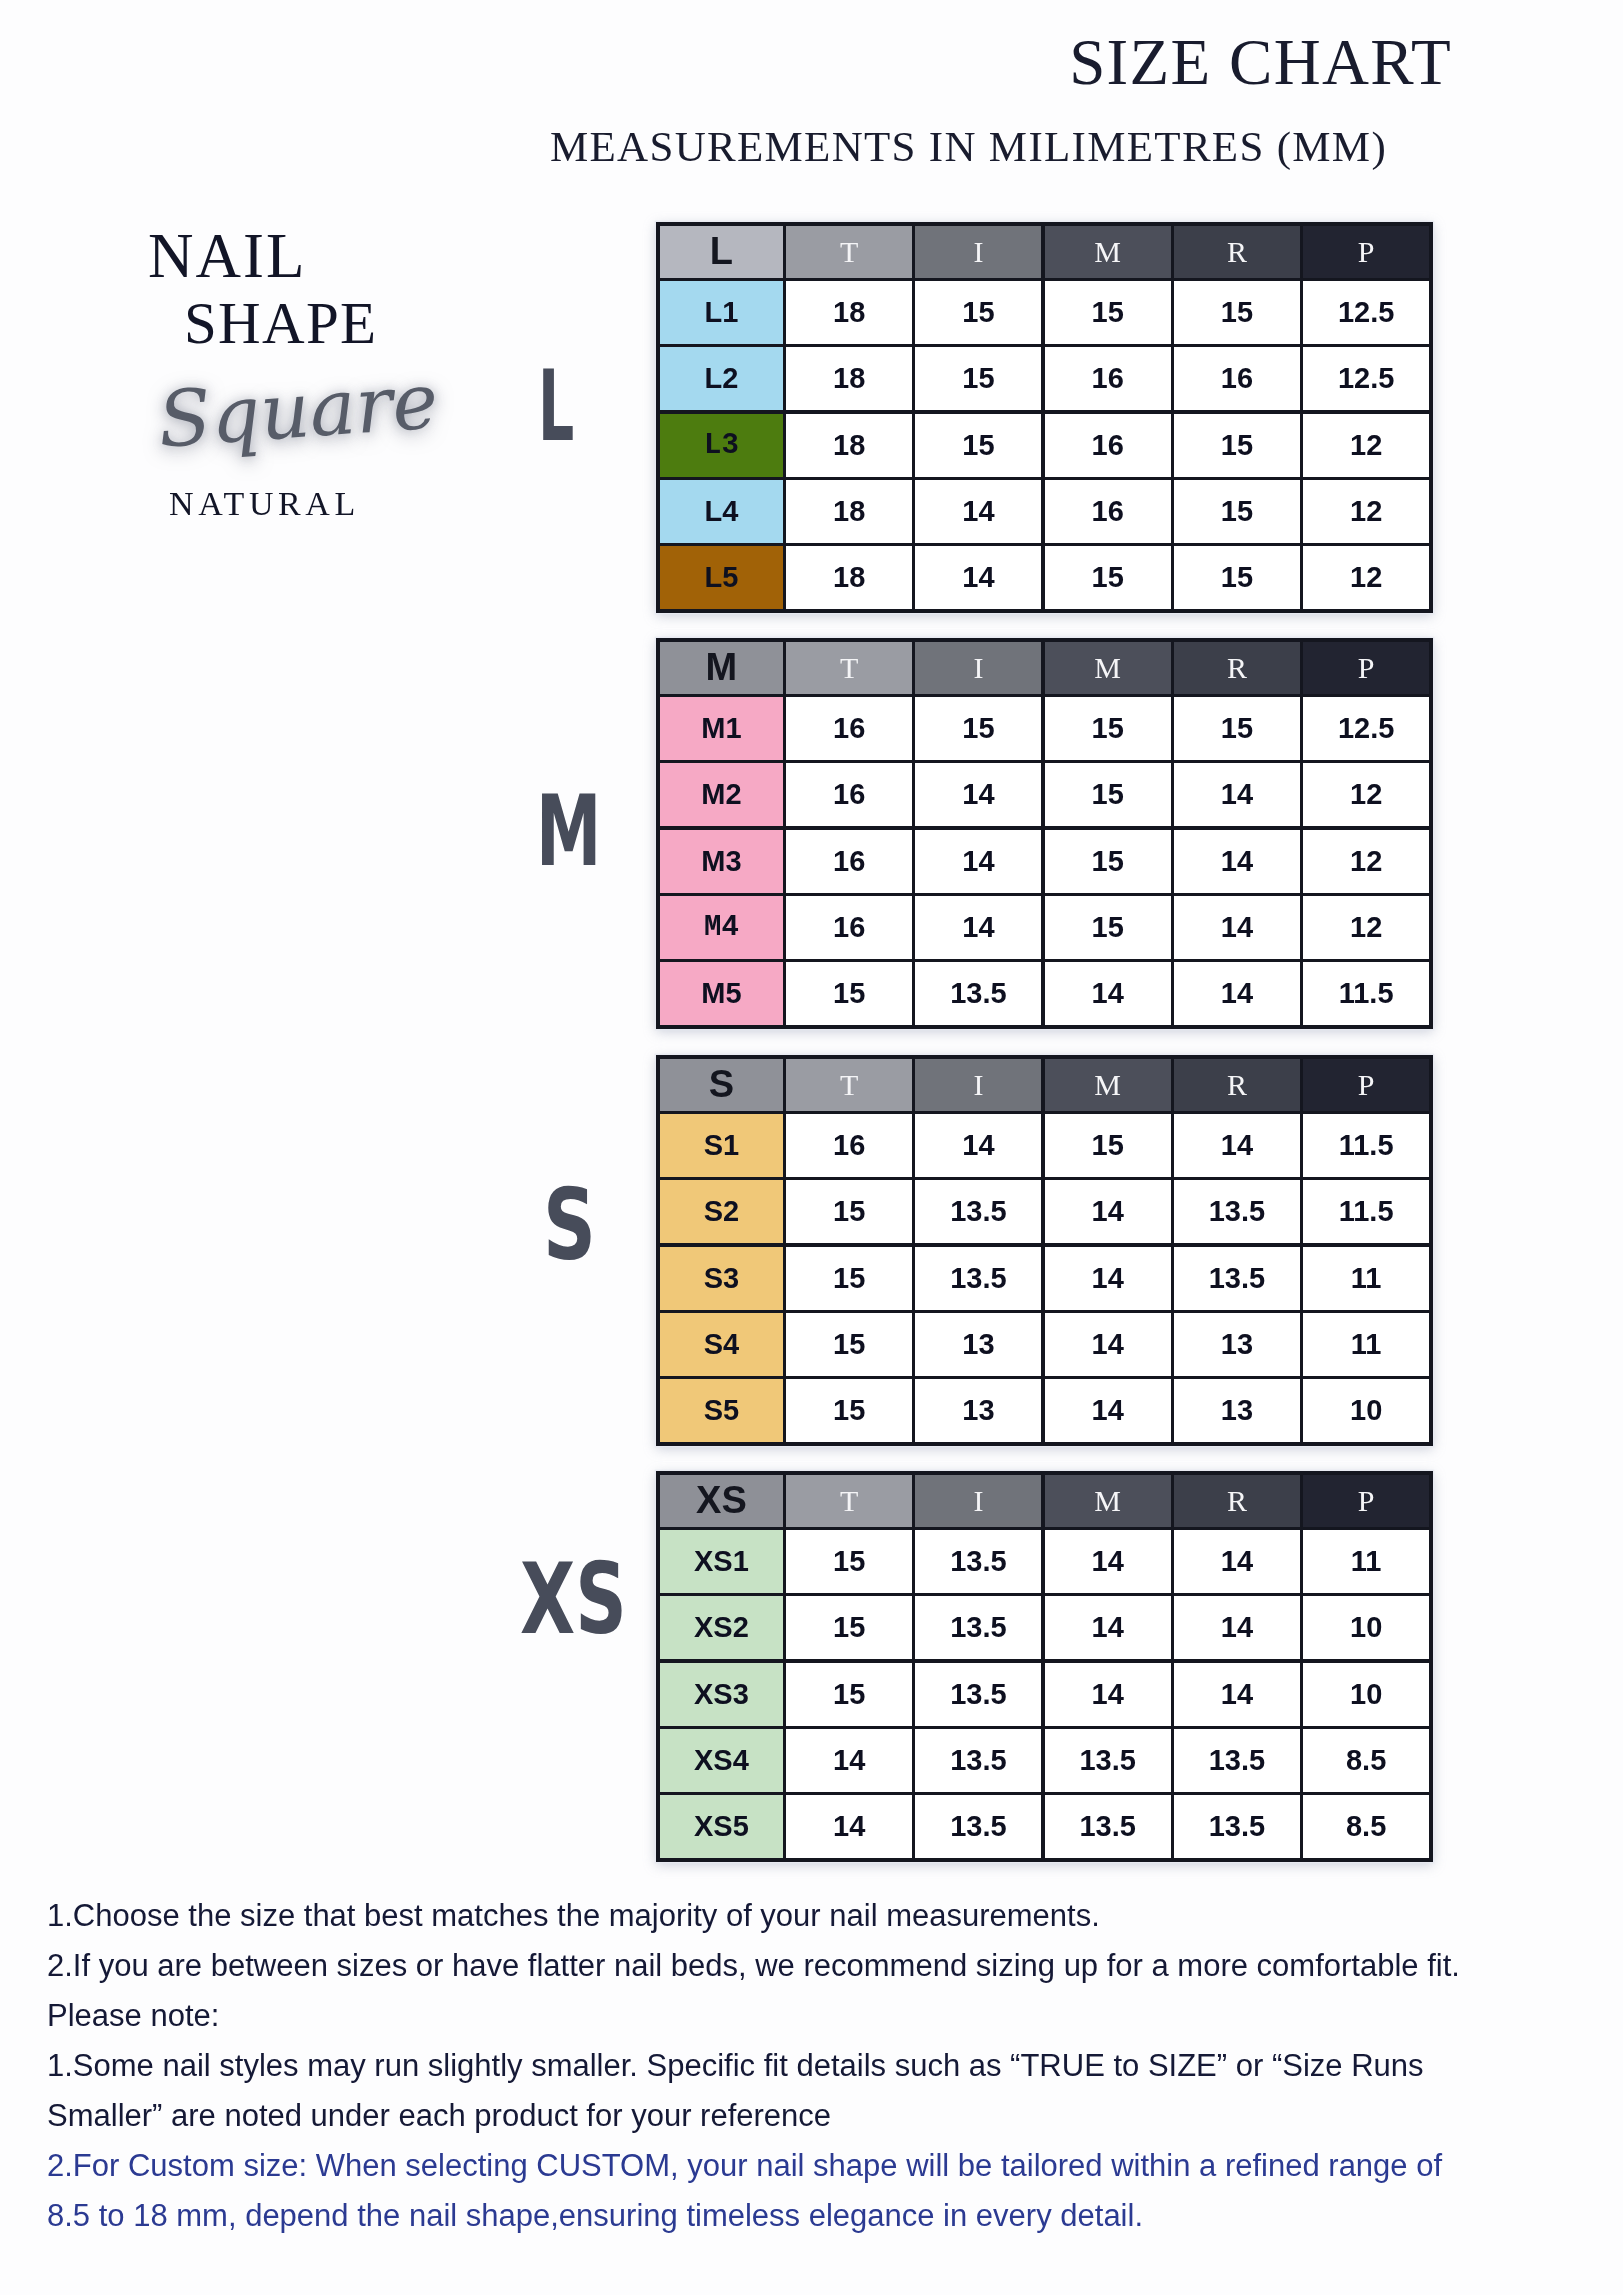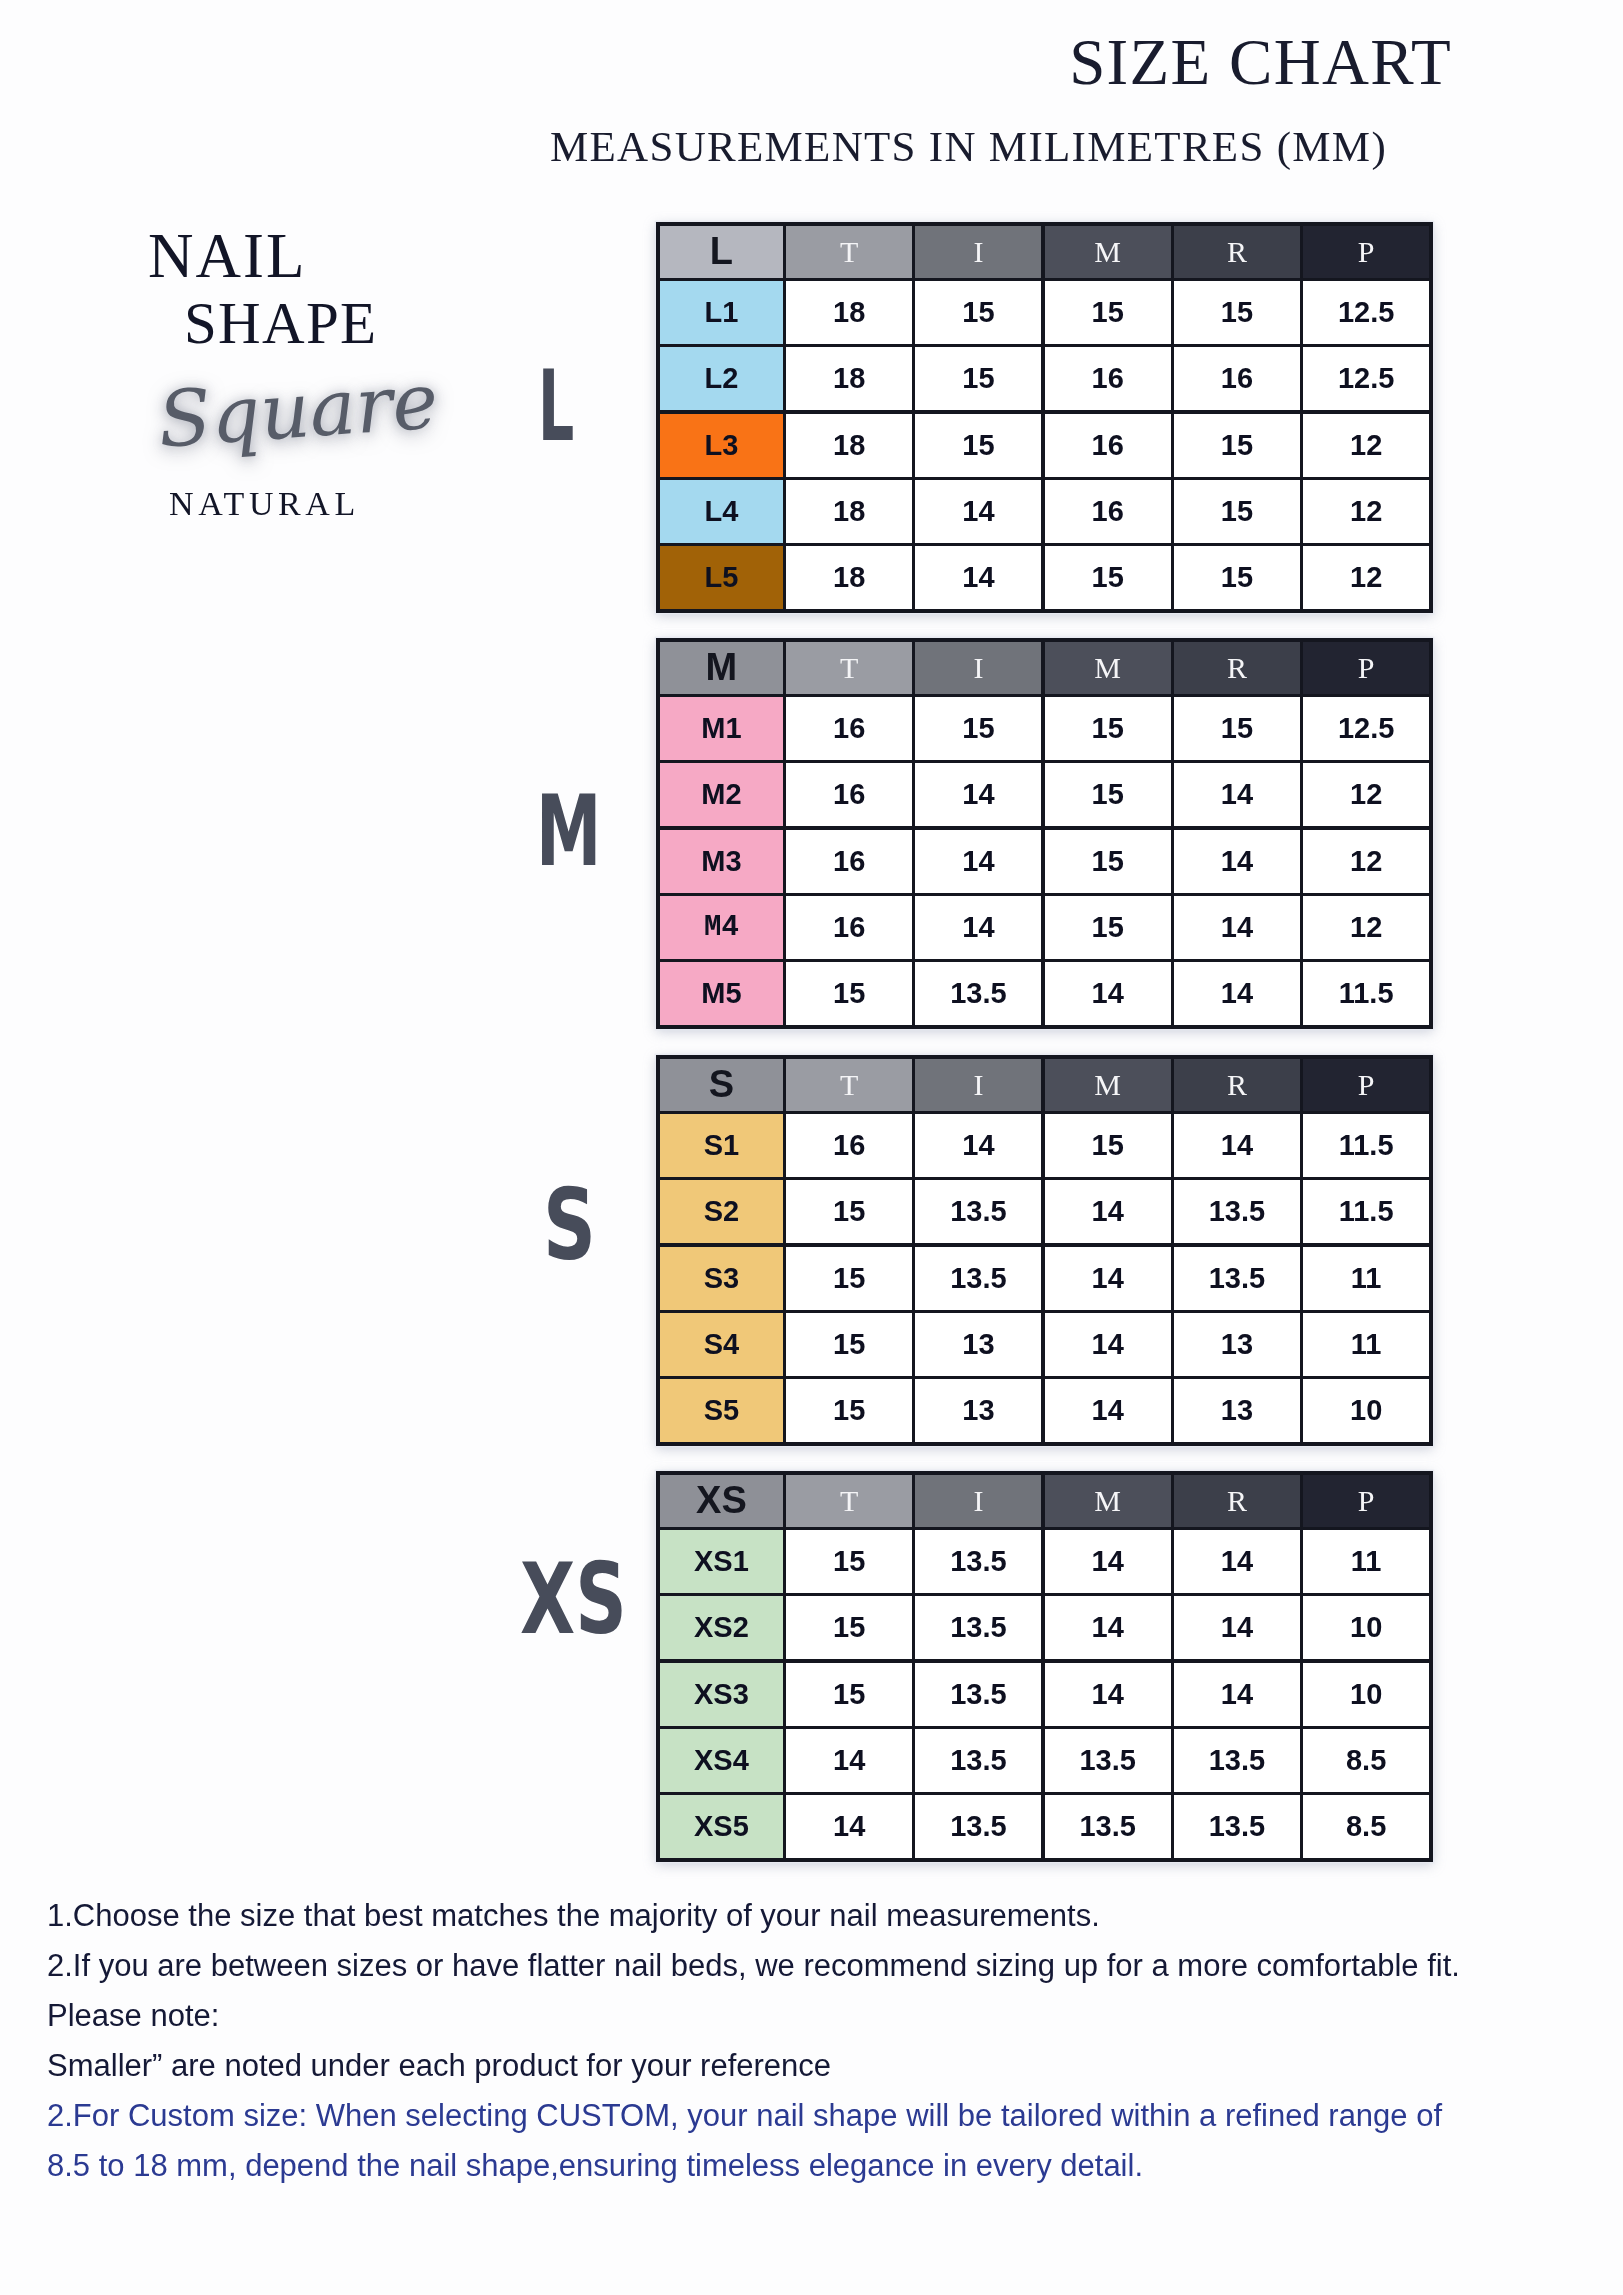--- a/index.html
+++ b/index.html
@@ -98,21 +98,21 @@
       <div class="cell val">15</div>
       <div class="cell val">15</div>
       <div class="cell val">15</div>
       <div class="cell val">12.5</div>
       <div class="cell lbl" style="background: rgb(164, 217, 239);">L2</div>
       <div class="cell val">18</div>
       <div class="cell val">15</div>
       <div class="cell val">16</div>
       <div class="cell val">16</div>
       <div class="cell val">12.5</div>
-      <div class="cell lbl" style="background: #f97316;">L3</div>
+      <div class="cell lbl" style="background: #4d7c0f; font-family: Liberation Mono, monospace;">L3</div>
       <div class="cell val">18</div>
       <div class="cell val">15</div>
       <div class="cell val">16</div>
       <div class="cell val">15</div>
       <div class="cell val">12</div>
       <div class="cell lbl" style="background: rgb(164, 217, 239);">L4</div>
       <div class="cell val">18</div>
       <div class="cell val">14</div>
       <div class="cell val">16</div>
       <div class="cell val">15</div>
@@ -236,19 +236,20 @@
       <div class="cell val">13.5</div>
       <div class="cell val">13.5</div>
       <div class="cell val">13.5</div>
       <div class="cell val">8.5</div>
     </div>
 
   <div class="notes">
     <div class="note-line">1.Choose the size that best matches the majority of your nail measurements.</div>
     <div class="note-line">2.If you are between sizes or have flatter nail beds, we recommend sizing up for a more comfortable fit.</div>
     <div class="note-line">Please note:</div>
+    <div class="note-line">1.Some nail styles may run slightly smaller. Specific fit details such as “TRUE to SIZE” or “Size Runs</div>
     <div class="note-line">Smaller” are noted under each product for your reference</div>
     <div class="note-line note-custom">2.For Custom size: When selecting CUSTOM, your nail shape will be tailored within a refined range of</div>
     <div class="note-line note-custom">8.5 to 18 mm, depend the nail shape,ensuring timeless elegance in every detail.</div>
   </div>
 
 </div>
 
 
 </body></html>

